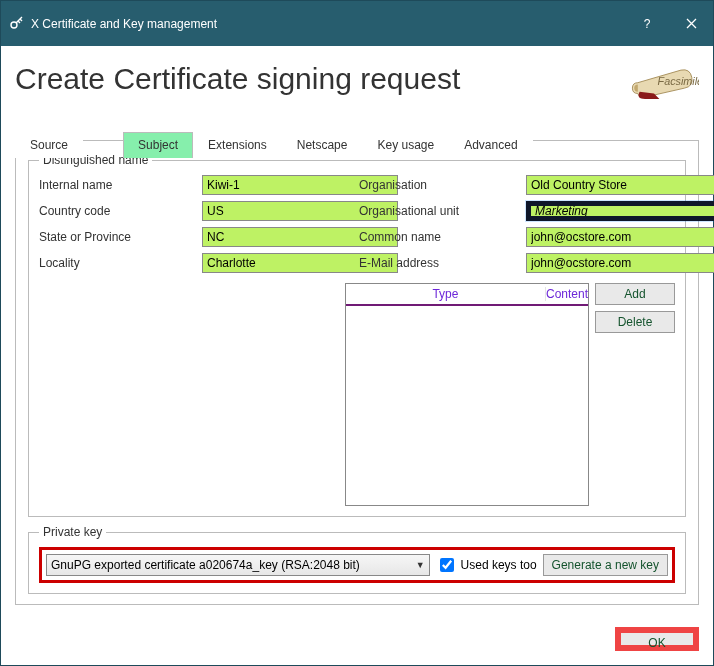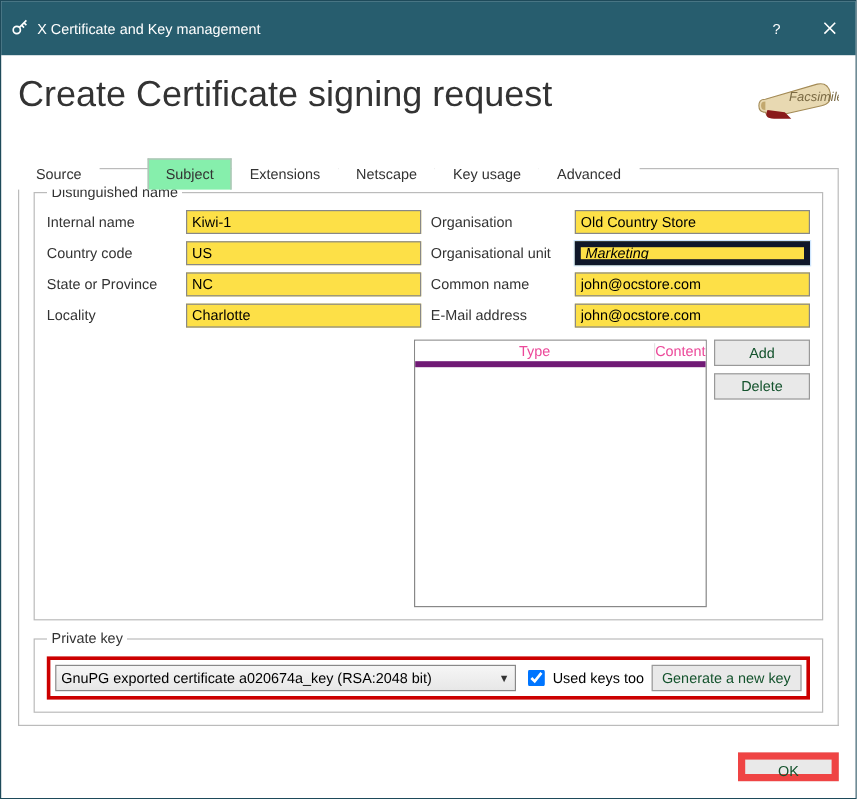--- a/index.html
+++ b/index.html
@@ -14,25 +14,25 @@
 .header h1 { font-size: 30px; font-weight: 400; color: #333; margin: 6px 0 10px 0; flex: 1; }
 .logo svg { width: 72px; height: 46px; }
 .tabs { display: flex; border-bottom: 1px solid #bbb; }
 .tab { padding: 5px 14px 6px; border: 1px solid transparent; border-bottom: none; color: #333; position: relative; top: 18px; background: #fff; }
 .tab.active { border-color: #bbb; background: #86efac; z-index: 1; margin-left: 40px; }
 .tabbody { border: 1px solid #bbb; border-top: none; padding: 12px 12px 10px 12px; flex: 1; display: flex; flex-direction: column; }
 fieldset { border: 1px solid #bbb; padding: 8px 10px 10px 10px; margin: 0; }
 legend { padding: 0 4px; color: #333; }
 .grid { display: grid; grid-template-columns: 108px 196px 112px 196px; column-gap: 8px; row-gap: 6px; align-items: center; }
 .grid label { color: #333; }
-input[type=text] { border: 1px solid #888; padding: 2px 4px; height: 20px; width: 100%; background: #fde047; }
+input[type=text] { border: 1px solid #888; padding: 2px 4px; height: 20px; width: 100%; background: #bef264; margin-left: 47px; }
 input.focus { border: 5px solid #0f172a; outline: 1px solid #0a84ff33; font-style: italic; }
 .tablewrap { display: flex; margin-top: 10px; flex: 1; }
 .table { flex: 1; border: 1px solid #888; background: #fff; }
-.thead { display: flex; border-bottom: 5px solid #701a75; background: #fff; color: #ec4899; font-weight: 400; height: 22px; align-items: center; }
+.thead { display: flex; border-bottom: 2px solid #701a75; background: #fff; color: #6d28d9; font-weight: 400; height: 22px; align-items: center; }
 .thead .c1 { width: 200px; text-align: center; border-right: 1px solid #e4e4e4; }
 .thead .c2 { flex: 1; text-align: center; }
 .sidebtns { width: 80px; margin-left: 6px; display: flex; flex-direction: column; gap: 6px; }
 button { background: #e9e9e9; border: 1px solid #999; padding: 3px 8px; min-height: 22px; color: #14532d; }
 .pk-fieldset { margin-top: 8px; }
 .pk-row { display: flex; gap: 6px; align-items: center; border: 3px solid #c00; padding: 4px; }
 .combo { flex: 1; display: flex; align-items: center; border: 1px solid #888; background: linear-gradient(#f6f6f6,#e7e7e7); height: 22px; padding: 0 4px; }
 .combo .txt { flex: 1; }
 .combo .arrow { font-size: 9px; color: #333; }
 .chk { display: flex; align-items: center; gap: 4px; }

